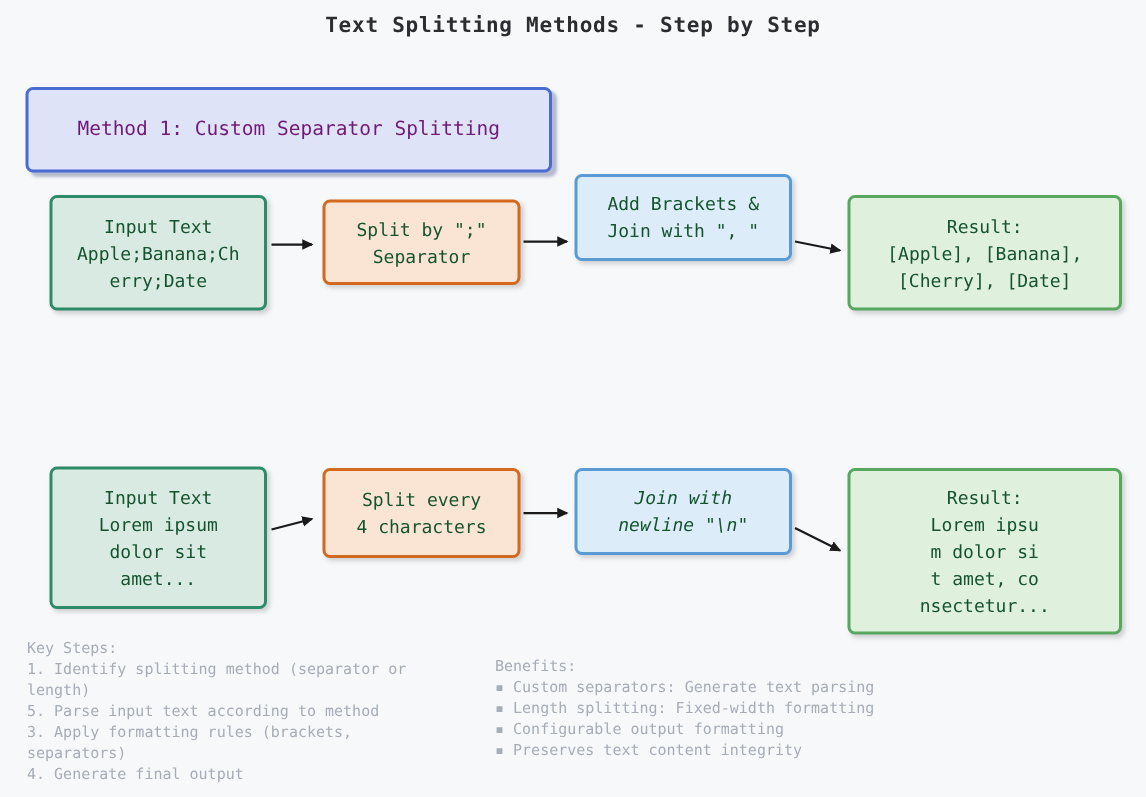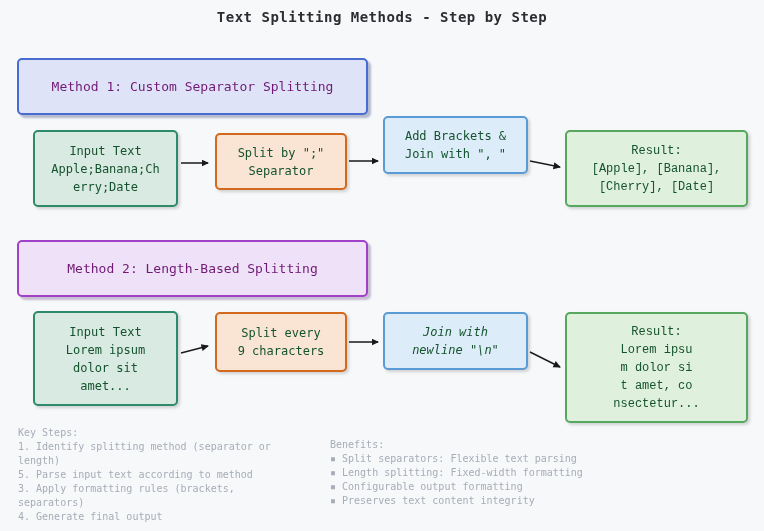--- a/index.html
+++ b/index.html
@@ -25,21 +25,21 @@
   .step{
     position:absolute;border:2px solid;border-radius:5px;box-sizing:border-box;
     display:flex;align-items:center;justify-content:center;
     font-size:12px;line-height:18px;color:#14532d;
     box-shadow:2px 2px 3px rgba(120,120,120,0.3);
   }
   .step .step-text{white-space:pre-line;text-align:center;}
   .c-input {background:#d9eae2;border-color:#2e8b69;}
   .c-process{background:#fae4d3;border-color:#d2691e;}
   .c-join{background:#dcecf9;border-color:#5b9bd5;}
-  .c-result{background:#dff0dc;border-color:#57a75e;font-family:Liberation Mono, monospace;}
+  .c-result{background:#dff0dc;border-color:#57a75e;}
   .s1{left:33px; top:130px;width:145px;height:77px;}
   .s2{left:215px;top:133px;width:132px;height:57px;}
   .s3{left:383px;top:116px;width:145px;height:58px;}
   .s4{left:565px;top:130px;width:183px;height:77px;}
   .s5{left:33px; top:311px;width:145px;height:95px;}
   .s6{left:215px;top:312px;width:132px;height:60px;}
   .s7{left:383px;top:312px;width:145px;height:58px;font-style:italic;}
   .s8{left:565px;top:312px;width:183px;height:111px;}
   .arrows{position:absolute;left:0;top:0;width:764px;height:531px;pointer-events:none;}
   .footer{
@@ -71,32 +71,29 @@
   <div class="step c-join s3">
     <span class="step-text">Add Brackets &amp;
 Join with ", "</span>
   </div>
   <div class="step c-result s4">
     <span class="step-text">Result:
 [Apple], [Banana],
 [Cherry], [Date]</span>
   </div>
 
-  <div class="method-header mh2">
-    <span class="step-text">Method 2: Length-Based Splitting</span>
-  </div>
   <div class="step c-input s5">
     <span class="step-text">Input Text
 Lorem ipsum
 dolor sit
 amet...</span>
   </div>
   <div class="step c-process s6">
     <span class="step-text">Split every
-9 characters</span>
+4 characters</span>
   </div>
   <div class="step c-join s7">
     <span class="step-text">Join with
 newline "\n"</span>
   </div>
   <div class="step c-result s8">
     <span class="step-text">Result:
 Lorem ipsu
 m dolor si
 t amet, co
@@ -118,18 +115,18 @@
   </svg>
 
   <div class="footer footer-left">Key Steps:
 1. Identify splitting method (separator or
 length)
 5. Parse input text according to method
 3. Apply formatting rules (brackets,
 separators)
 4. Generate final output</div>
   <div class="footer footer-right">Benefits:
-▪ Split separators: Flexible text parsing
+▪ Custom separators: Generate text parsing
 ▪ Length splitting: Fixed-width formatting
 ▪ Configurable output formatting
 ▪ Preserves text content integrity</div>
 
 </div>
 
 </body></html>

